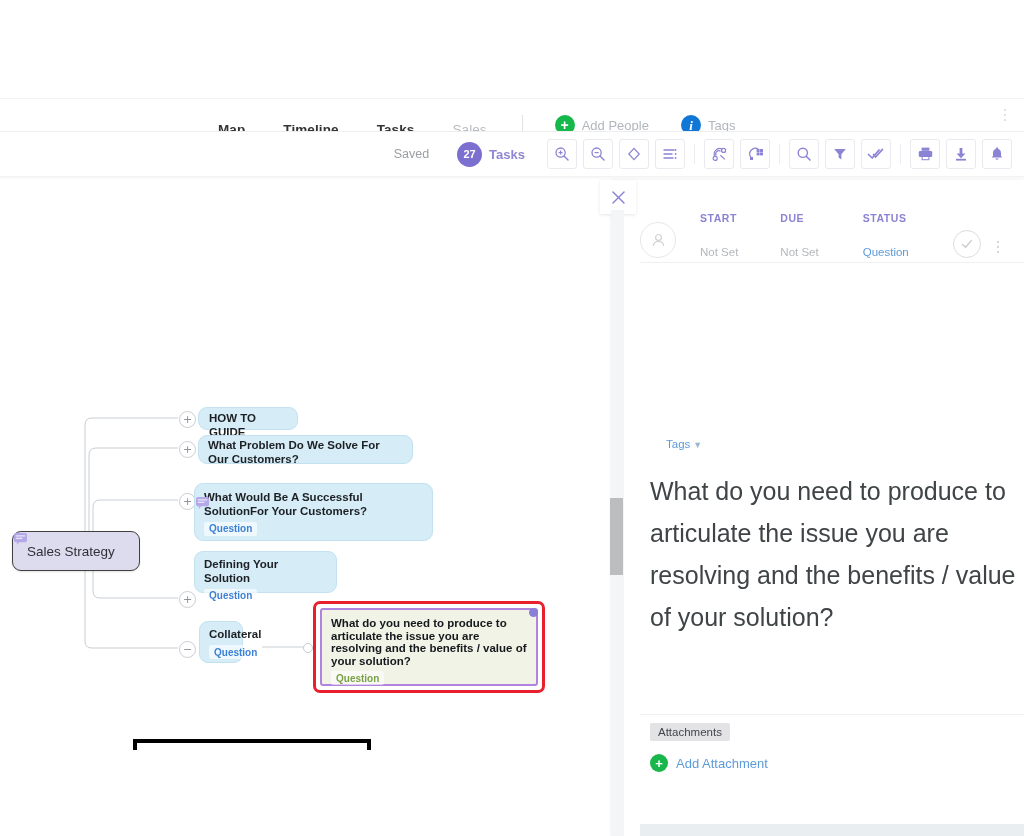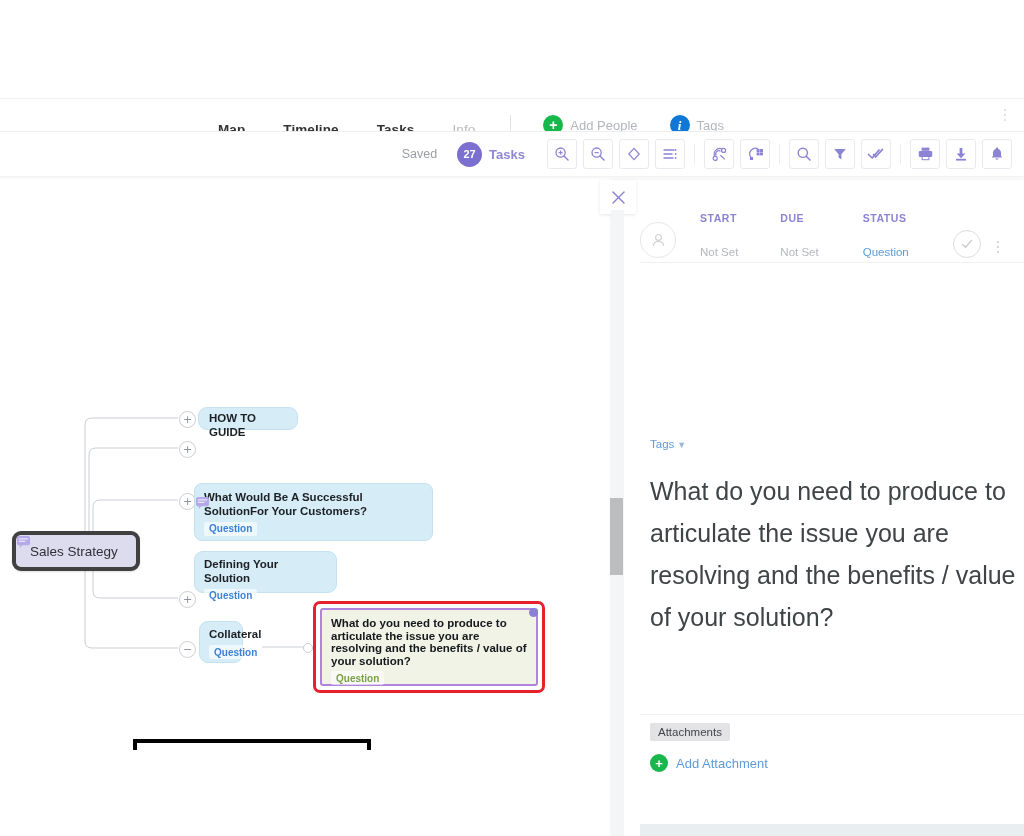--- a/index.html
+++ b/index.html
@@ -25,39 +25,39 @@
   .circ-blue{background:#1177d6;font-family:"Liberation Serif",serif;font-style:italic;font-size:13px;}
   .pill-label{font-size:13px;color:#b2b6bd;}
   .kebab-top{position:absolute;right:10px;top:7px;width:18px;height:20px;display:flex;
              flex-direction:column;align-items:center;justify-content:center;gap:2.5px;cursor:pointer;}
   .kebab-top i{width:2.5px;height:2.5px;background:#d6d7da;border-radius:50%;display:block;}
   .nav-rule{position:absolute;left:0;top:33px;width:1024px;height:1px;background:#eceef0;}
 
   
   .toolbar{position:absolute;left:0;top:34px;width:1024px;height:44px;background:#fff;}
   .tb-right{position:absolute;right:12px;top:0;height:44px;display:flex;align-items:center;gap:6px;}
-  .saved{font-size:12.5px;color:#9b9ea4;margin-right:14px;}
+  .saved{font-size:12.5px;color:#9b9ea4;margin-right:22px;}
   .tasks-pill{display:flex;align-items:center;gap:7px;margin-right:16px;cursor:pointer;}
   .tasks-badge{width:25px;height:25px;border-radius:50%;background:#7b6fd0;color:#fff;font-size:11px;
                font-weight:bold;display:flex;align-items:center;justify-content:center;}
   .tasks-label{font-size:13px;color:#8f87d4;font-weight:bold;}
   .tbtn{width:28px;height:28px;border:1px solid #e9e9ef;border-radius:3px;background:#fff;
         display:flex;align-items:center;justify-content:center;cursor:pointer;}
   .tsep{width:1px;height:20px;background:#ececf1;margin:0 3px;}
   .tbtn svg{display:block;}
 
   .toolbar-shadow{position:absolute;left:0;top:78px;width:1024px;height:4px;
         background:linear-gradient(#f1f1f4,#fbfbfc 60%,#fff);}
 
   
   .canvas{position:absolute;left:0;top:82px;width:612px;height:570px;background:#fff;overflow:hidden;}
   .canvas svg{position:absolute;left:0;top:0;}
 
   .node{position:absolute;box-sizing:border-box;border-radius:9px;}
-  .node-root{background:#dcdcee;border:4px solid #404040;display:flex;align-items:center;gap:8px;
+  .node-root{background:#dcdcee;border:1px solid #404040;display:flex;align-items:center;gap:8px;
              padding:0 14px;box-shadow:0 1px 2px rgba(0,0,0,.12);}
   .node-root .rt{font-size:13.5px;color:#303038;font-weight:normal;}
   .node-child{background:#d6ecf6;border:1px solid #c2e2f0;}
   .node-title{font-size:11.5px;font-weight:bold;color:#1c2024;line-height:13.5px;}
   .badge-q{display:inline-block;background:rgba(255,255,255,.62);color:#3b82d6;font-size:10px;
            font-weight:bold;padding:1.5px 5px;border-radius:2px;margin-top:3px;}
   .ico-chat{width:15px;height:13px;flex:none;}
 
   .pm{position:absolute;width:15px;height:15px;border-radius:50%;background:#fff;border:1px solid #c9cdd2;
       display:flex;align-items:center;justify-content:center;font-size:11px;color:#8d9299;
@@ -95,21 +95,21 @@
   .mlab{font-size:10.5px;font-weight:bold;color:#8b83d4;letter-spacing:.55px;}
   .mval{font-size:11.5px;color:#b4b7bc;margin-top:22px;}
   .mval.link{color:#5d9bd8;}
   .check-circ{width:26px;height:26px;border-radius:50%;border:1px solid #dcdde0;display:flex;
               align-items:center;justify-content:center;margin-top:5px;cursor:pointer;}
   .kebab-p{width:14px;height:22px;display:flex;flex-direction:column;align-items:center;
            justify-content:center;gap:2.5px;margin-top:6px;cursor:pointer;}
   .kebab-p i{width:2.5px;height:2.5px;background:#c7c8cc;border-radius:50%;display:block;}
   .meta-rule{position:absolute;left:14px;top:82px;right:0;height:1px;background:#eef0f2;}
 
-  .tags{position:absolute;left:24px;top:258px;font-size:11.5px;color:#5d9bd8;cursor:pointer;}
+  .tags{position:absolute;left:40px;top:258px;font-size:11.5px;color:#5d9bd8;cursor:pointer;}
   .tags .cv{font-size:9px;margin-left:3px;color:#9cb8d6;}
 
   .qtext{position:absolute;left:24px;top:290px;width:370px;font-size:25px;color:#3f4447;
          line-height:42px;font-weight:normal;}
 
   .note{position:absolute;left:24px;top:485px;width:372px;height:44px;font-size:12.5px;color:#bdc0c5;
         cursor:text;}
   .note-rule{position:absolute;left:14px;top:534px;right:0;height:1px;background:#eef0f2;}
 
   .att-chip{position:absolute;left:24px;top:543px;background:#e3e3e5;color:#42464a;font-size:11.5px;
@@ -129,21 +129,21 @@
 <body>
 
 <div id="app">
 
   <div class="navbar">
     <div class="nav-top-rule"></div>
     <div class="nav-inner">
       <div class="navtab active">Map</div>
       <div class="navtab">Timeline</div>
       <div class="navtab">Tasks</div>
-      <div class="navtab dim">Info</div>
+      <div class="navtab dim">Sales</div>
       <div class="navdiv"></div>
       <div class="pillbtn">
         <span class="circ-ico circ-green">+</span>
         <span class="pill-label">Add People</span>
       </div>
       <div class="pillbtn">
         <span class="circ-ico circ-blue">i</span>
         <span class="pill-label">Tags</span>
       </div>
     </div>
@@ -289,24 +289,27 @@
       </svg>
       <span class="rt">Sales Strategy</span>
     </div>
 
     <div class="pm" style="left:179px;top:231px;">+</div>
     <div class="node node-child" style="left:198px;top:227px;width:100px;height:23px;padding:4px 10px 0 10px;">
       <div class="node-title">HOW TO GUIDE</div>
     </div>
 
     <div class="pm" style="left:179px;top:261px;">+</div>
+    <div class="node node-child" style="left:198px;top:255px;width:215px;height:29px;padding:3px 9px 0 9px;">
+      <div class="node-title">What Problem Do We Solve For Our Customers?</div>
+    </div>
 
     <div class="pm" style="left:179px;top:313px;">+</div>
     <div class="node node-child" style="left:194px;top:303px;width:239px;height:58px;padding:7px 9px 0 9px;
-         display:flex;gap:7px;border-radius:8px;">
+         display:flex;gap:7px;">
       <svg class="ico-chat" style="margin-top:12px;" viewBox="0 0 16 14">
         <rect x="1" y="1" width="14" height="10" rx="2" fill="#b4a8e8"></rect>
         <path d="M4 11 L4 13.6 L7 11 Z" fill="#b4a8e8"></path>
         <rect x="3" y="3.6" width="10" height="1.2" fill="#f0edfb"></rect>
         <rect x="3" y="6.2" width="7" height="1.2" fill="#f0edfb"></rect>
       </svg>
       <div>
         <div class="node-title">What Would Be A Successful SolutionFor Your Customers?</div>
         <div class="badge-q">Question</div>
       </div>

